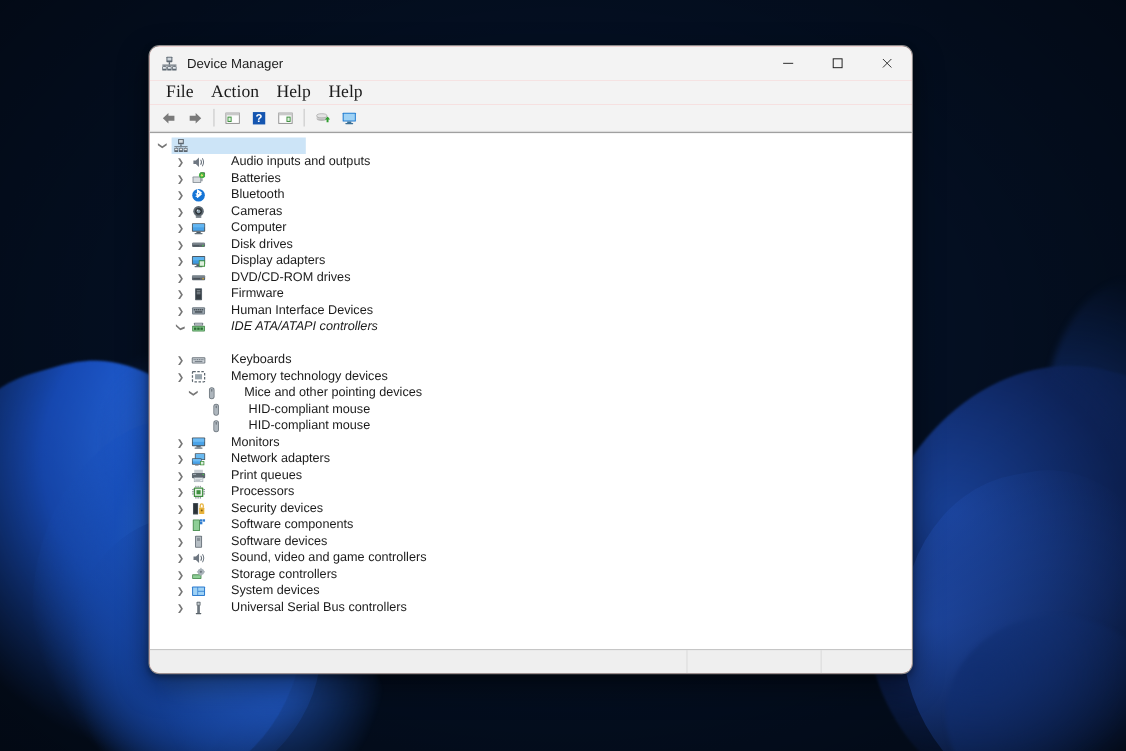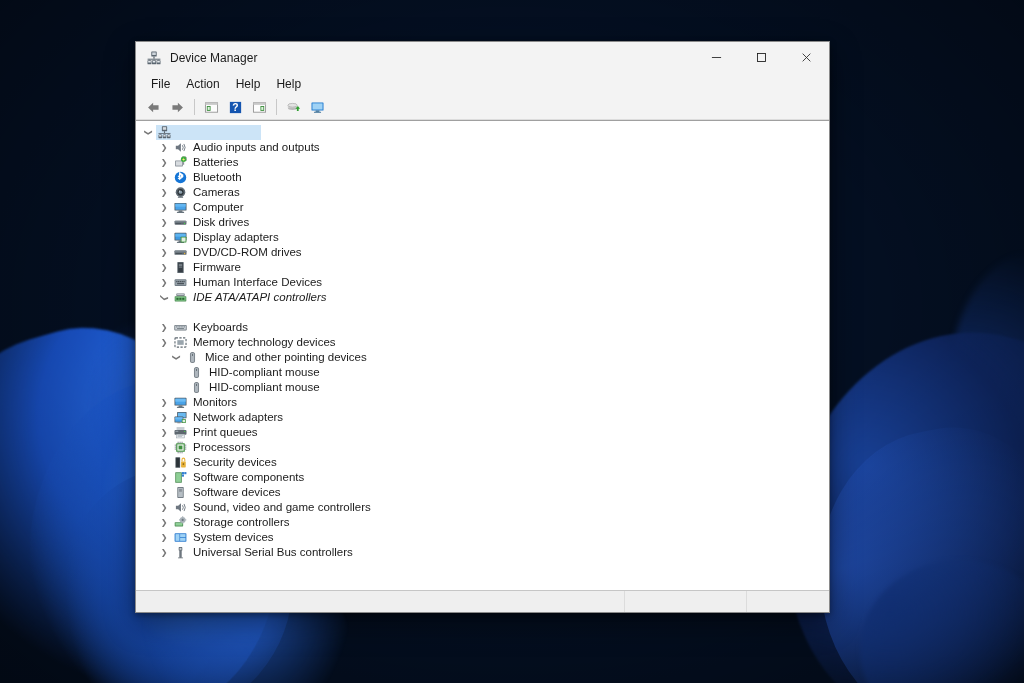--- a/index.html
+++ b/index.html
@@ -90,21 +90,21 @@
 
   
   #window {
     position: absolute;
     left: 135px;
     top: 41px;
     width: 695px;
     height: 572px;
     background: #fca5a5;
     border: 1px solid #8a8a8a;
-    border-radius: 0;
+    border-radius: 10px;
     box-shadow: 0 10px 28px rgba(0,0,0,0.45), 0 2px 6px rgba(0,0,0,0.35);
     display: flex;
     flex-direction: column;
     overflow: hidden;
   }
 
   
   #titlebar {
     height: 31px;
     background: #f3f3f3;
@@ -135,25 +135,26 @@
   
   #menubar {
     height: 22px;
     background: #f3f3f3;
     display: flex;
     align-items: center;
     padding-left: 7px;
     flex: 0 0 auto;
   }
   .menu-item {
-    font-size: 12px;
+    font-size: 16px;
     color: #1b1b1b;
     padding: 2px 8px;
     border-radius: 2px;
     white-space: nowrap;
+    font-family: Liberation Serif, serif;
   }
 
   
   #toolbar {
     height: 25px;
     background: #f3f3f3;
     display: flex;
     align-items: center;
     padding-left: 6px;
     gap: 1px;
@@ -188,20 +189,21 @@
     position: relative;
   }
   .row.sel .rowbody {
     background: #cce4f7;
   }
   .rowbody {
     display: flex;
     align-items: center;
     height: 15px;
     padding-right: 6px;
+    gap: 17px;
   }
   .chev {
     width: 16px; height: 15px;
     display: flex; align-items: center; justify-content: center;
     flex: 0 0 auto;
     color: #767676;
     font-size: 8px;
     line-height: 1;
   }
   .chev.none { color: transparent; }

